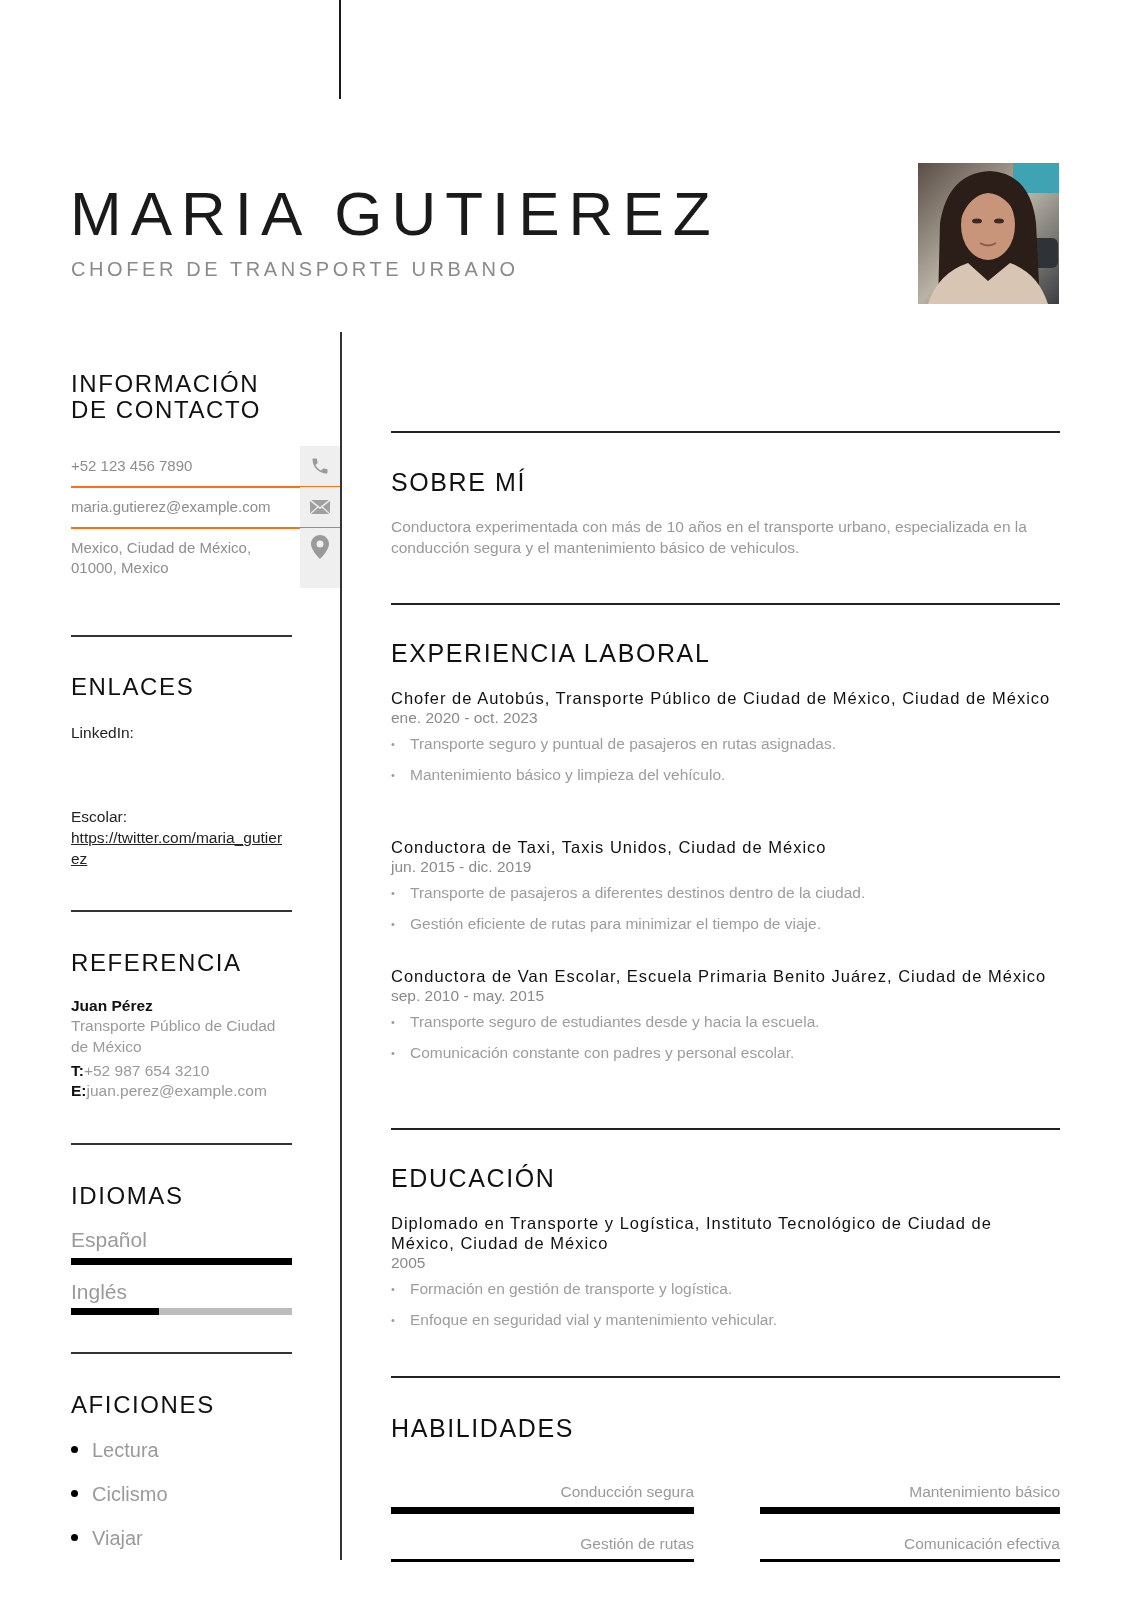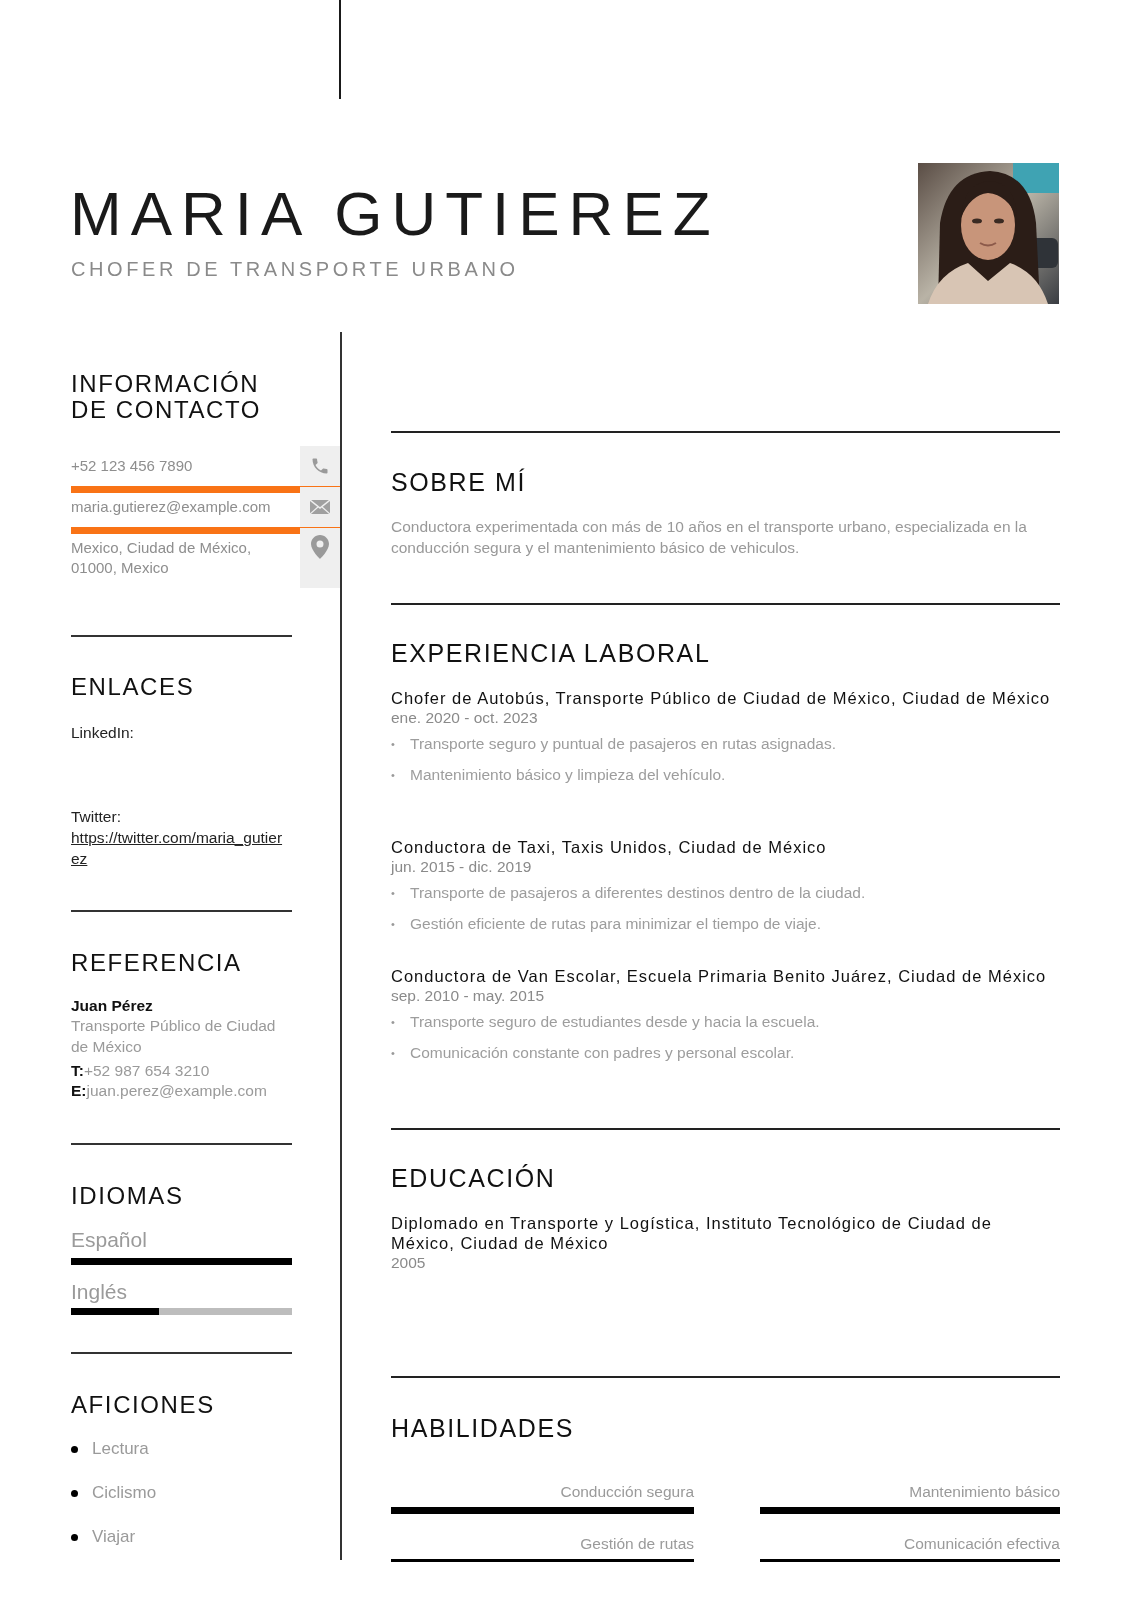--- a/index.html
+++ b/index.html
@@ -11,37 +11,37 @@
   .name { left: 70px; top: 178px; font-size: 62px; letter-spacing: 9px; font-weight: 400; color: #1a1a1a; line-height: 72px; }
   .title { left: 71px; top: 258px; font-size: 20px; letter-spacing: 3.6px; color: #8a8a8a; text-align: center; }
   .photo { left: 918px; top: 163px; width: 141px; height: 141px; overflow: hidden; }
   .photo svg { display: block; }
 
   .h-side { font-size: 24px; letter-spacing: 1.6px; color: #111; line-height: 26px; }
   .rule-side { left: 71px; width: 221px; height: 2px; background: #333; }
   .rule-main { left: 391px; width: 669px; height: 2px; background: #222; }
   .h-main { left: 391px; font-size: 25px; letter-spacing: 1.6px; color: #111; }
 
-  .contact-row { left: 71px; width: 269px; height: 40px; border-bottom: 7px solid #f97316; }
+  .contact-row { left: 71px; width: 269px; height: 40px; border-bottom: 2px solid #f97316; }
   .contact-text { position: absolute; left: 0; font-size: 15px; color: #8e8e8e; line-height: 20px; }
   .icon-cell { position: absolute; right: 0; top: 0; width: 40px; height: 40px; background: #efefef; display: flex; align-items: center; justify-content: center; }
 
   .link-label { font-size: 15.5px; color: #222; line-height: 21px; }
   .link-url { font-size: 15.5px; color: #222; text-decoration: underline; line-height: 21px; word-break: break-all; width: 215px; }
 
   .ref-name { font-size: 15.5px; color: #111; font-weight: 600; }
   .ref-org { font-size: 15.5px; color: #9a9a9a; line-height: 21px; width: 220px; }
   .ref-line { font-size: 15.5px; color: #9a9a9a; line-height: 20px; }
   .ref-line b { color: #111; font-weight: 600; }
 
   .lang-label { font-size: 21px; color: #9a9a9a; }
   .bar-track { height: 7px; background: #bdbdbd; width: 221px; }
   .bar-fill { height: 7px; background: #000; }
 
-  .hobby { font-size: 17px; color: #9a9a9a; }
+  .hobby { font-size: 20px; color: #9a9a9a; }
   .dot { position: absolute; left: 71px; width: 7px; height: 7px; border-radius: 50%; background: #000; }
 
   .para { left: 391px; width: 670px; font-size: 15.5px; line-height: 21px; color: #999; }
   .job-title { font-size: 16.5px; color: #111; letter-spacing: 1px; line-height: 20px; width: 670px; }
   .job-date { font-size: 15.5px; color: #8a8a8a; margin-top: 1px; }
   .bullets { list-style: none; padding: 0; margin: 7px 0 0 0; }
   .bullets li { font-size: 15.5px; color: #9d9d9d; line-height: 20px; margin-bottom: 11px; padding-left: 19px; position: relative; }
   .bullets li::before { content: "•"; position: absolute; left: 0; top: 0; font-size: 11px; color: #999; }
 
   .skill { width: 303px; }
@@ -116,21 +116,21 @@
 </section>
 
 <div class="abs rule-side" style="top:635px;"></div>
 
 <section>
   <div class="abs h-side" style="left:71px; top:674px;">ENLACES</div>
   <div class="abs" style="left:71px; top:722px;">
     <div class="link-label">LinkedIn:</div>
   </div>
   <div class="abs" style="left:71px; top:806px;">
-    <div class="link-label">Twitter:</div>
+    <div class="link-label">Escolar:</div>
     <div class="link-url">https://twitter.com/maria_gutierez</div>
   </div>
 </section>
 
 <div class="abs rule-side" style="top:910px;"></div>
 
 <section>
   <div class="abs h-side" style="left:71px; top:950px;">REFERENCIA</div>
   <div class="abs" style="left:71px; top:997px;">
     <div class="ref-name">Juan Pérez</div>
@@ -211,20 +211,24 @@
     </ul>
   </div>
 </section>
 
 <div class="abs rule-main" style="top:1128px;"></div>
 <section>
   <div class="abs h-main" style="top:1164px;">EDUCACIÓN</div>
   <div class="abs" style="left:391px; top:1213px;">
     <div class="job-title">Diplomado en Transporte y Logística, Instituto Tecnológico de Ciudad de México, Ciudad de México</div>
     <div class="job-date">2005</div>
+    <ul class="bullets">
+      <li>Formación en gestión de transporte y logística.</li>
+      <li>Enfoque en seguridad vial y mantenimiento vehicular.</li>
+    </ul>
   </div>
 </section>
 
 <div class="abs rule-main" style="top:1376px;"></div>
 <section>
   <div class="abs h-main" style="top:1414px;">HABILIDADES</div>
   <div class="abs skill" style="left:391px; top:1483px;">
     <div class="skill-label">Conducción segura</div>
     <div class="skill-bar" style="width:100%;"></div>
   </div>

